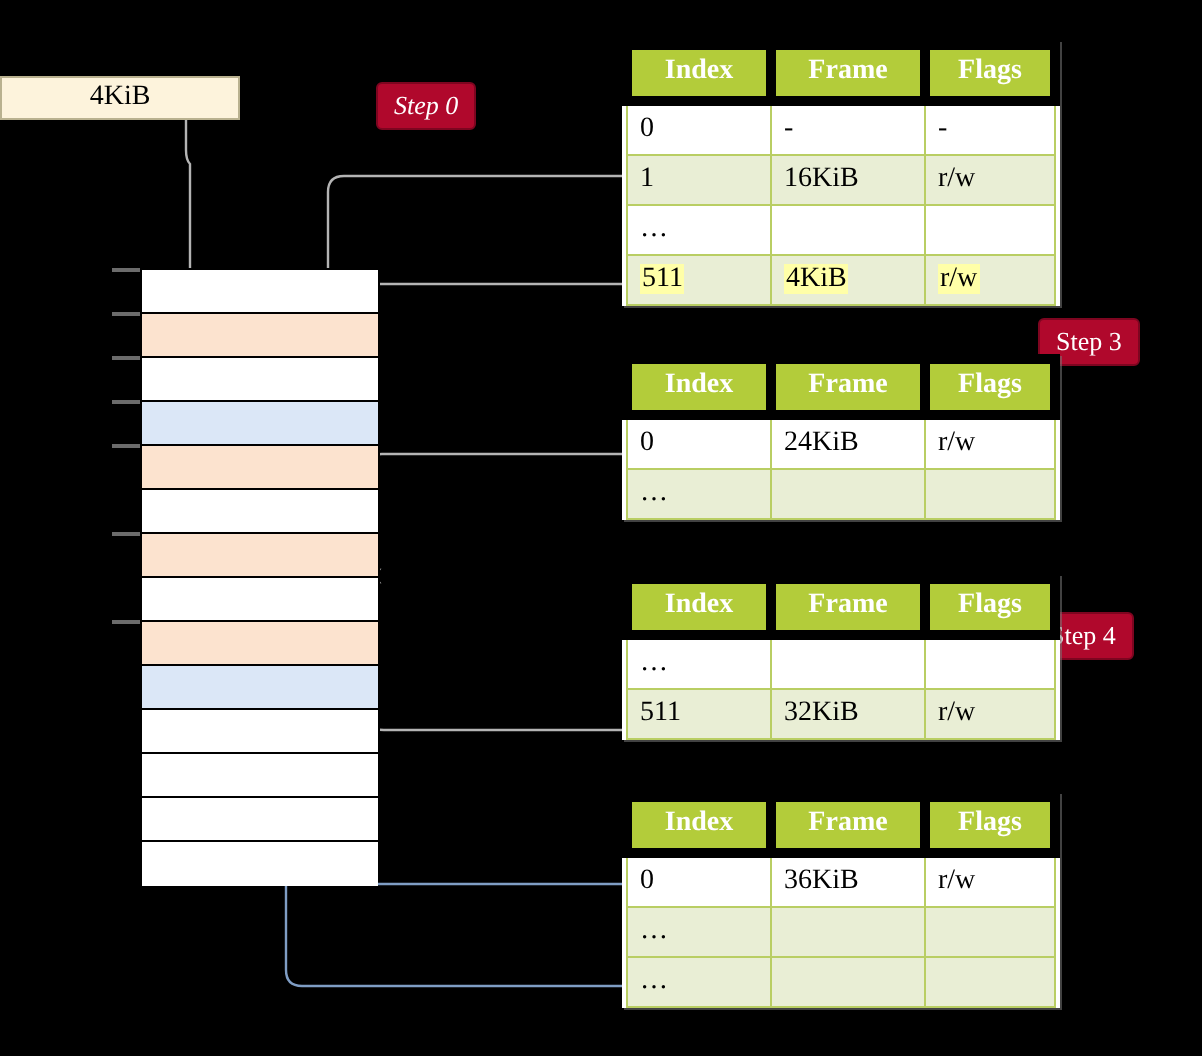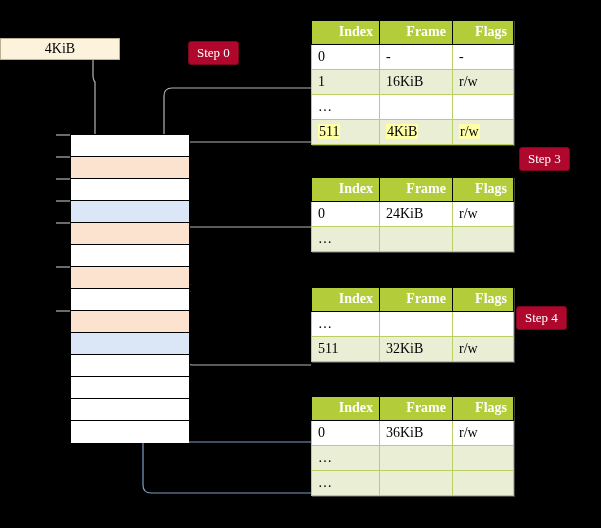--- a/index.html
+++ b/index.html
@@ -22,23 +22,23 @@
   }
 
   
   .badge{
     position:absolute;background:#b0082c;color:#fff;
     border:1px solid #7e0520;border-radius:3px;
     font-size:13px;line-height:1;
     padding:4px 8px 5px 8px;white-space:nowrap;
     box-shadow:0 1px 0 rgba(0,0,0,.4);
   }
-  #badge-step0{left:188px;top:41px;}
+  #badge-step0{left:188px;top:41px;font-style:italic;}
   #badge-steps12{left:514px;top:19px;}
-  #badge-step3{left:519px;top:147px;}
+  #badge-step3{left:519px;top:159px;}
   #badge-step4{left:516px;top:265px;margin-top:41px;}
 
   
   .memcol{
     position:absolute;left:70px;top:134px;width:120px;height:280px;
     box-sizing:border-box;border:1px solid #000;background:#fff;
   }
   .memrow{
     height:22px;box-sizing:border-box;
     border-bottom:1px solid #000;background:#fff;
@@ -50,22 +50,22 @@
   .tick{position:absolute;left:0;width:14px;height:0;border-top:2px solid #6b6b6b;}
 
   
   .ptable{
     position:absolute;border-collapse:collapse;
     font-size:14px;background:#fff;
     box-shadow:1px 1px 0 rgba(120,120,120,.55);
   }
   .ptable th{
     background:#b3cc3a;color:#fff;font-weight:bold;
-    text-align:right;padding:3px 6px 4px 6px;
-    border:1px solid #000000;font-size:14px;margin-top:36px;
+    text-align:center;padding:3px 6px 4px 6px;
+    border:5px solid #000000;font-size:14px;margin-top:36px;
   }
   .ptable td{
     border:1px solid #b9ce63;padding:2px 6px 3px 6px;
     height:19px;vertical-align:middle;background:#fff;
   }
   .ptable tr.alt td{background:#e9eed5;}
   .ptable td.hl > span{background:#ffffa8;padding:0 1px;}
   .c-index{width:55px;}
   .c-frame{width:60px;}
   .c-flags{width:48px;}

